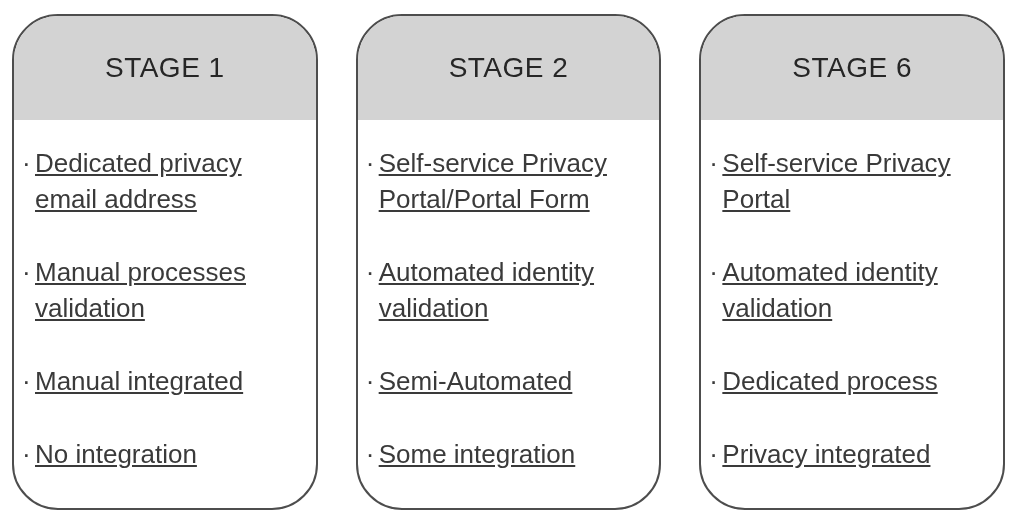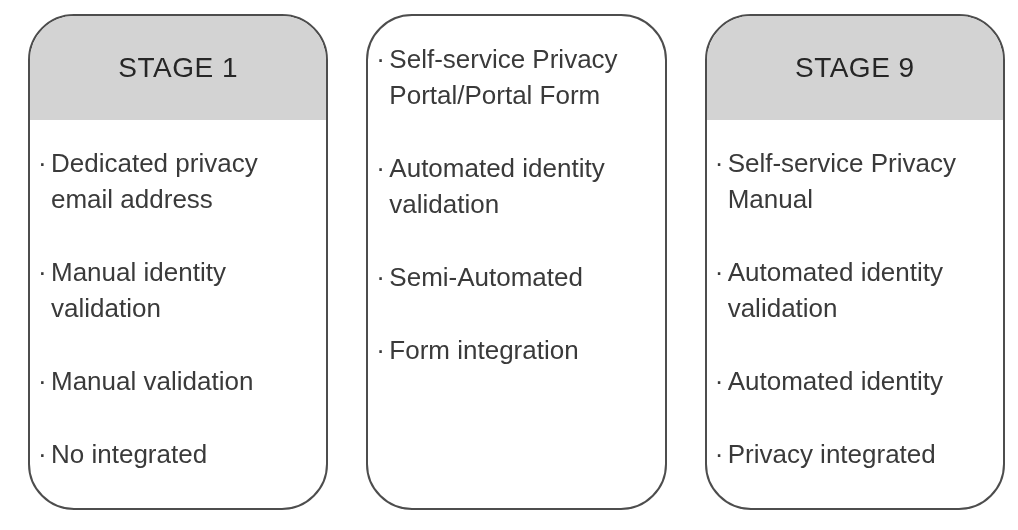--- a/index.html
+++ b/index.html
@@ -11,21 +11,21 @@
   .canvas {
     position: relative;
     width: 1018px;
     height: 530px;
     background: #ffffff;
     overflow: hidden;
   }
   .cards {
     display: flex;
     gap: 38px;
-    padding: 14px 13px 0 28px;
+    padding: 14px 13px 0 12px;
     box-sizing: border-box;
     width: 100%;
   }
   .card {
     flex: 1 1 0;
     height: 496px;
     box-sizing: border-box;
     border: 2px solid #4d4d4d;
     border-radius: 46px;
     background: #ffffff;
@@ -61,89 +61,93 @@
   }
   .bullet {
     flex: none;
     width: 13px;
     font-size: 26px;
     line-height: 36px;
     color: #3a3a3a;
   }
   .item-text {
     flex: 1 1 auto;
+    text-decoration: underline;
   }
 </style>
 </head>
 <body>
 
 <div class="canvas">
   <div class="cards">
 
     <div class="card">
       <div class="card-header">
         <span class="card-title">STAGE 1</span>
       </div>
       <div class="card-body">
         <div class="list-item">
           <span class="bullet">·</span>
           <span class="item-text">Dedicated privacy email address</span>
         </div>
         <div class="list-item">
           <span class="bullet">·</span>
-          <span class="item-text">Manual identity validation</span>
+          <span class="item-text">Manual processes validation</span>
         </div>
         <div class="list-item">
           <span class="bullet">·</span>
-          <span class="item-text">Manual validation</span>
+          <span class="item-text">Manual integrated</span>
         </div>
         <div class="list-item">
           <span class="bullet">·</span>
-          <span class="item-text">No integrated</span>
+          <span class="item-text">No integration</span>
         </div>
       </div>
     </div>
 
     <div class="card">
+      <div class="card-header">
+        <span class="card-title">STAGE 2</span>
+      </div>
       <div class="card-body">
         <div class="list-item">
           <span class="bullet">·</span>
           <span class="item-text">Self-service Privacy Portal/Portal Form</span>
         </div>
         <div class="list-item">
           <span class="bullet">·</span>
           <span class="item-text">Automated identity validation</span>
         </div>
         <div class="list-item">
           <span class="bullet">·</span>
           <span class="item-text">Semi-Automated</span>
         </div>
         <div class="list-item">
           <span class="bullet">·</span>
-          <span class="item-text">Form integration</span>
+          <span class="item-text">Some integration</span>
         </div>
       </div>
     </div>
 
     <div class="card">
       <div class="card-header">
-        <span class="card-title">STAGE 9</span>
+        <span class="card-title">STAGE 6</span>
       </div>
       <div class="card-body">
         <div class="list-item">
           <span class="bullet">·</span>
-          <span class="item-text">Self-service Privacy Manual</span>
+          <span class="item-text">Self-service Privacy Portal</span>
         </div>
         <div class="list-item">
           <span class="bullet">·</span>
           <span class="item-text">Automated identity validation</span>
         </div>
         <div class="list-item">
           <span class="bullet">·</span>
-          <span class="item-text">Automated identity</span>
+          <span class="item-text">Dedicated process</span>
         </div>
         <div class="list-item">
           <span class="bullet">·</span>
           <span class="item-text">Privacy integrated</span>
         </div>
       </div>
     </div>
 
   </div>
 </div>

